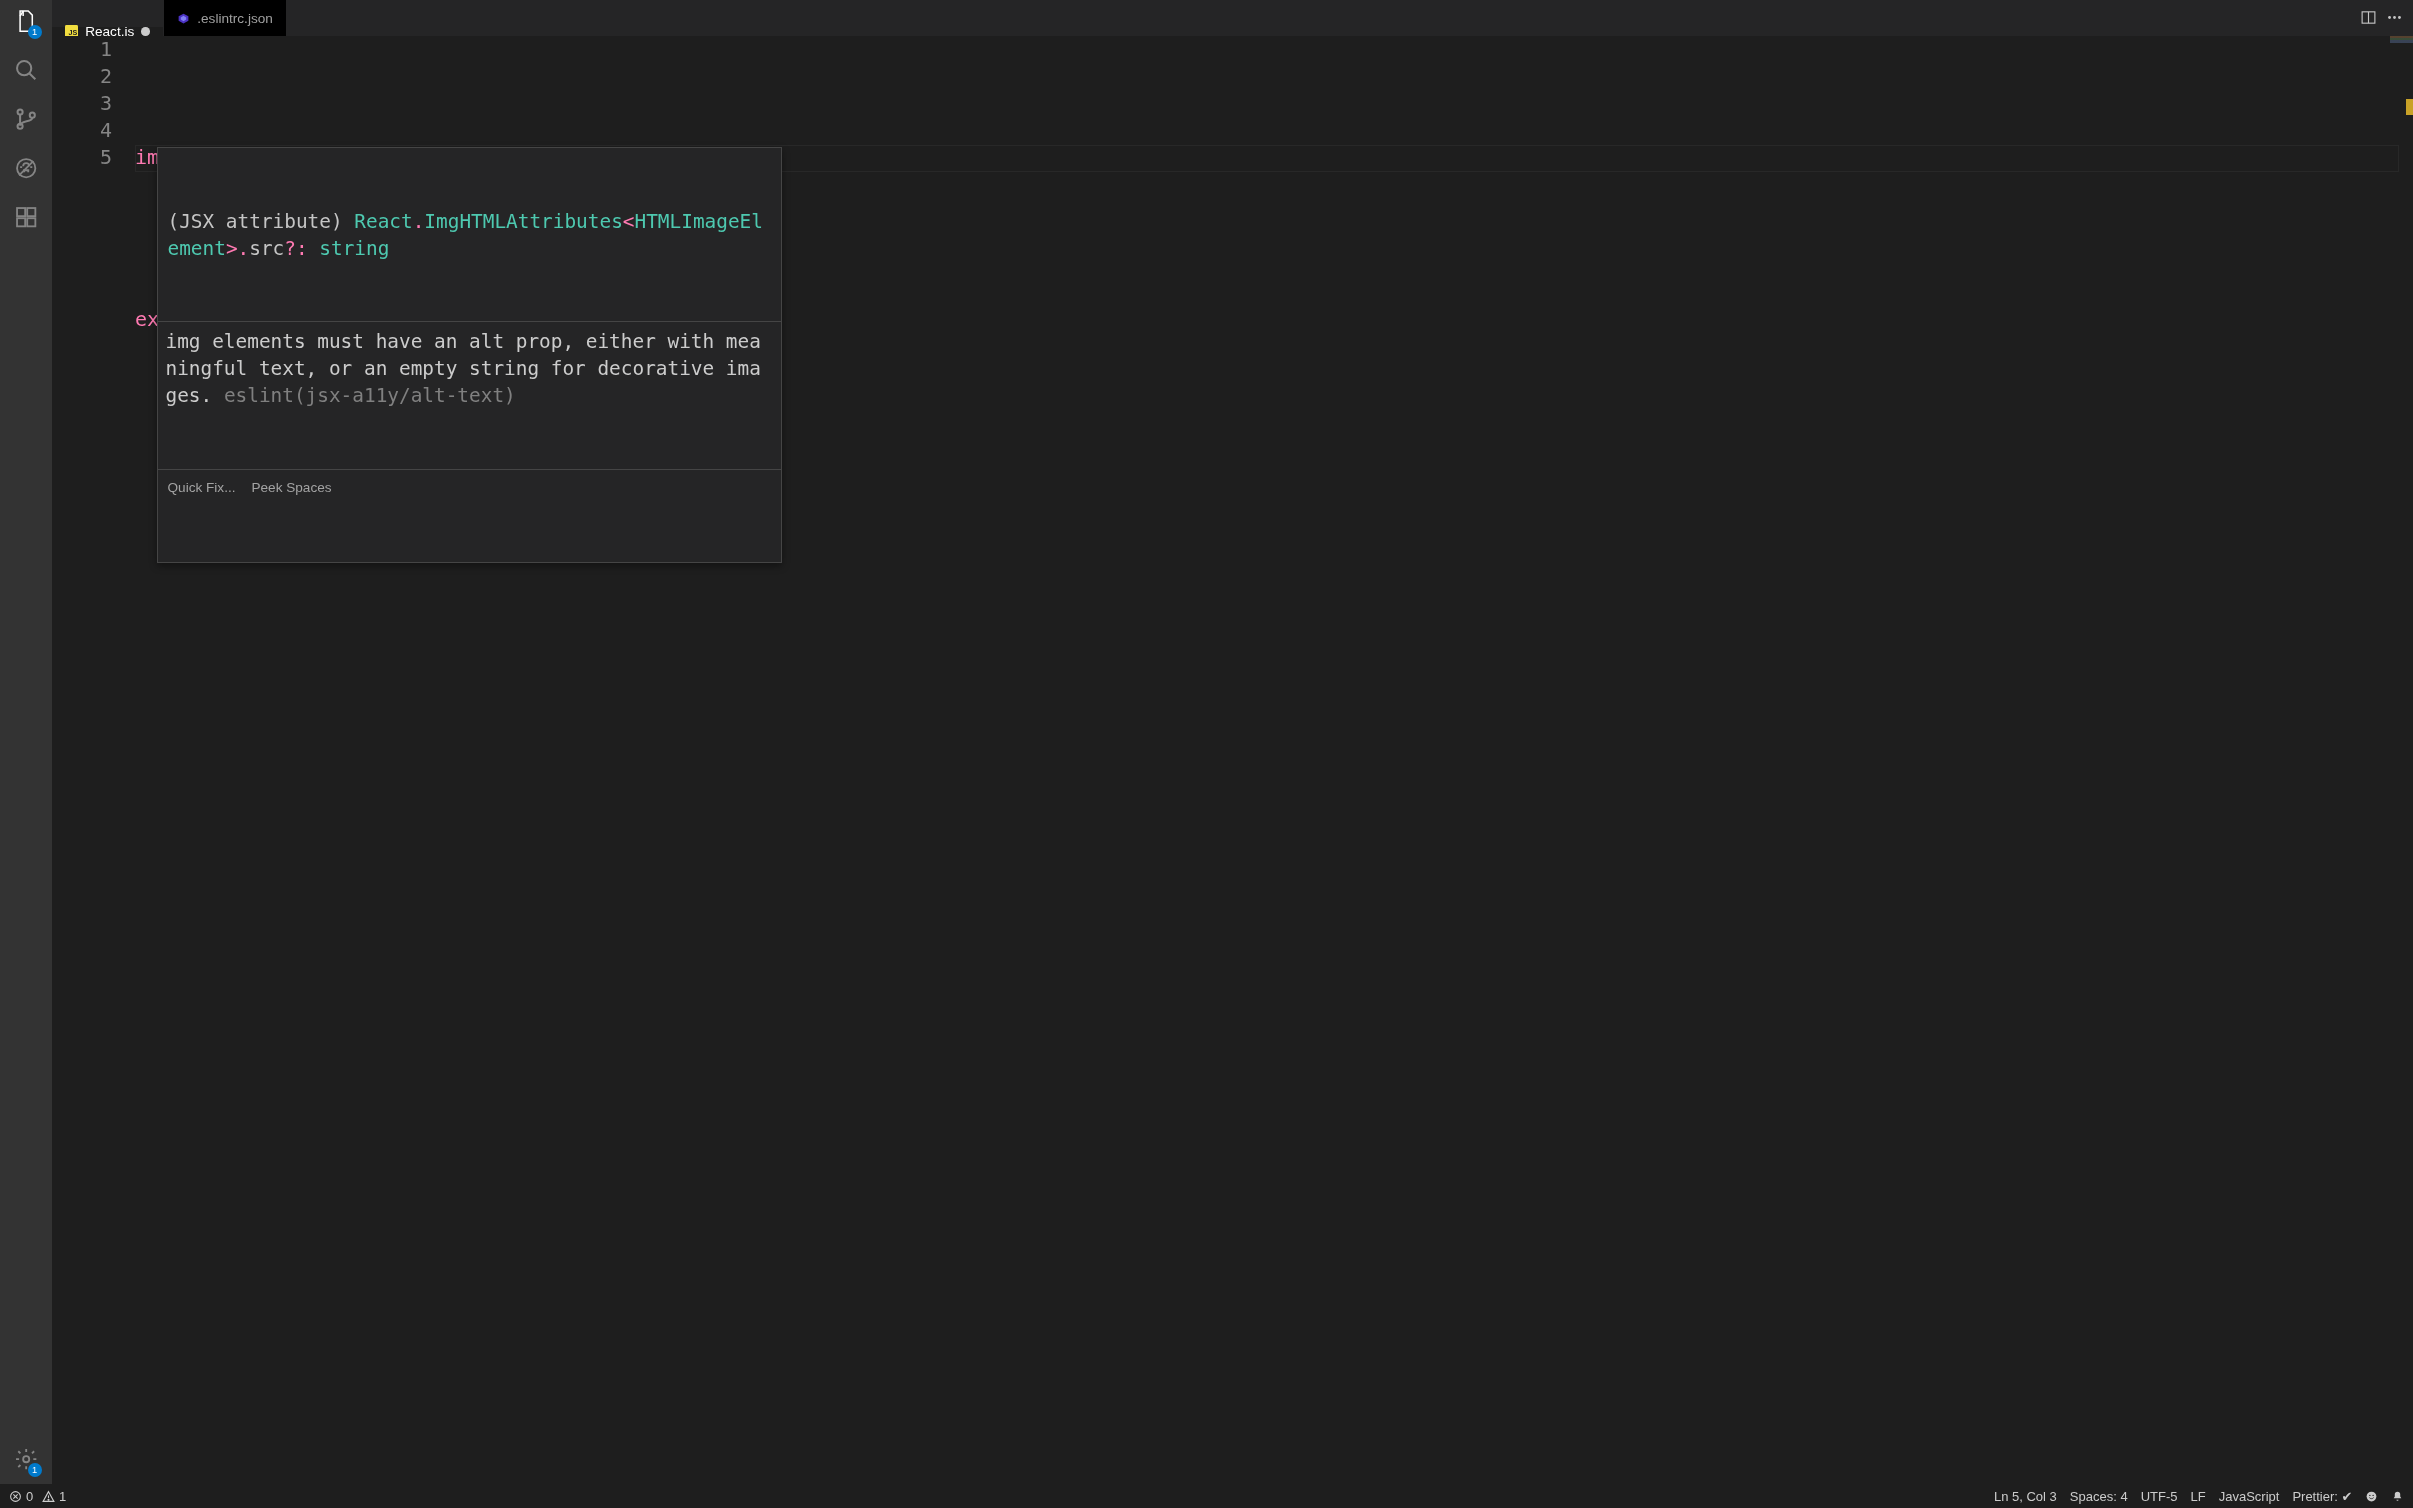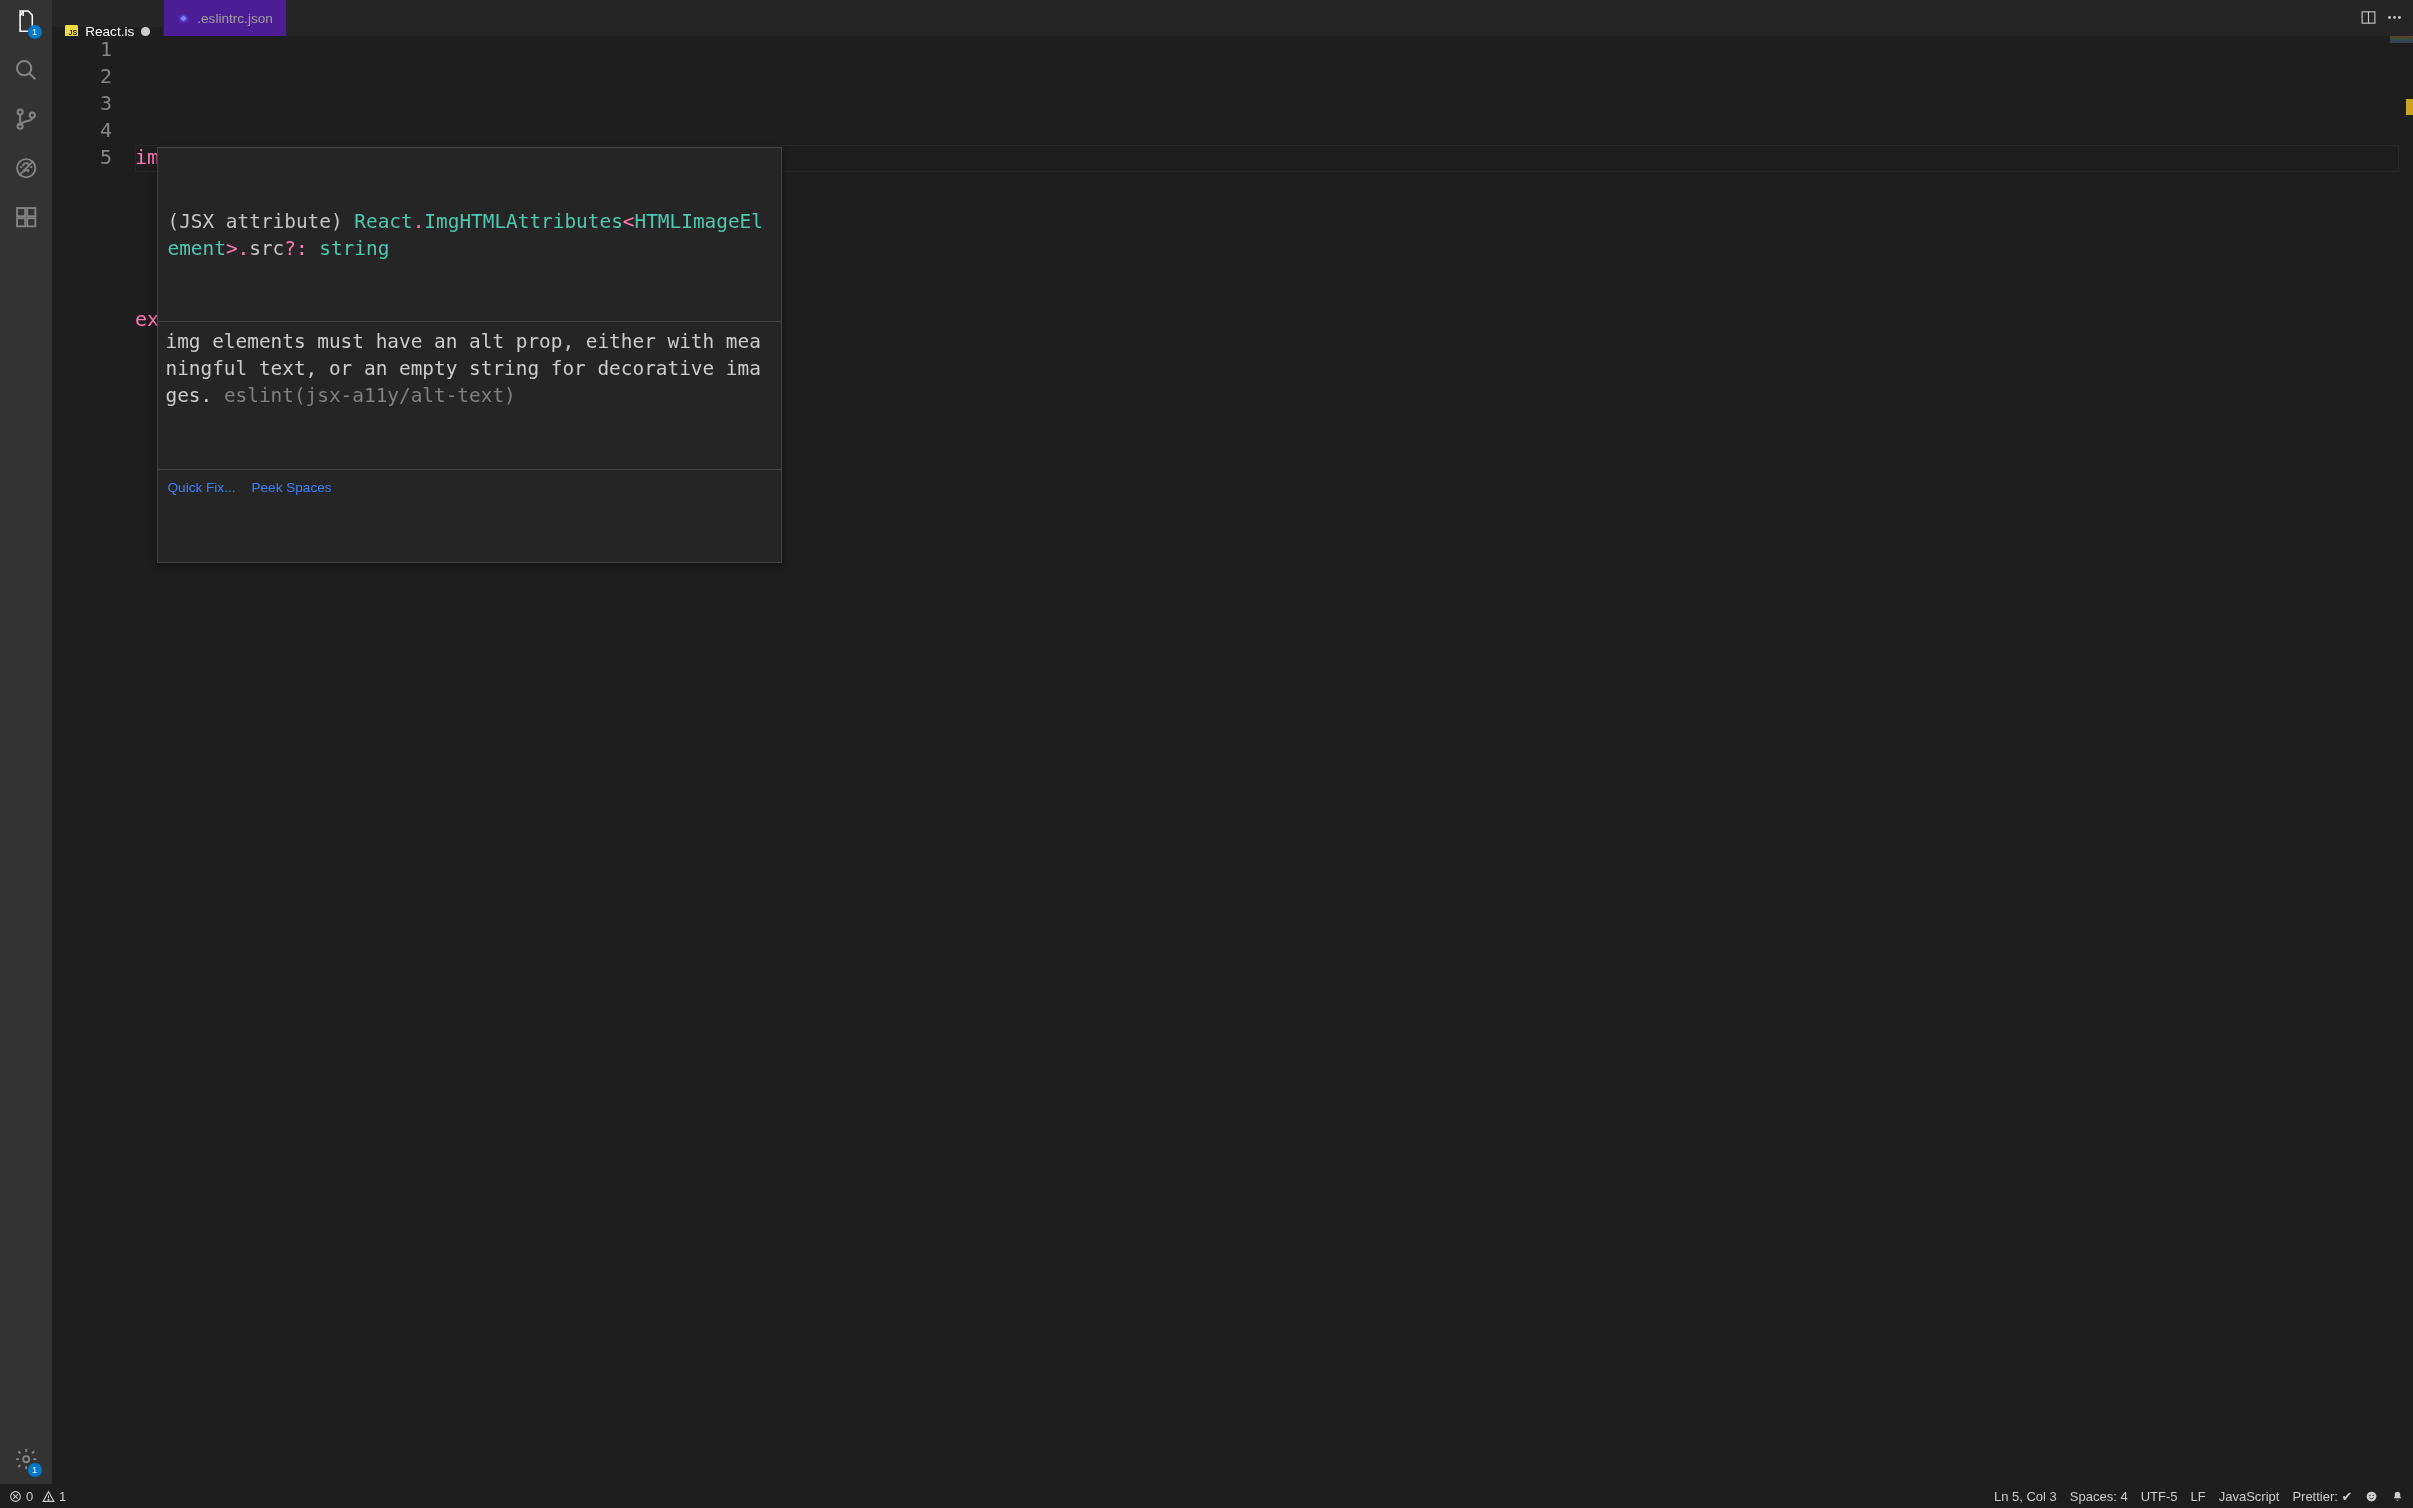--- a/index.html
+++ b/index.html
@@ -71,21 +71,21 @@
   .tabbar {
     height: 36px;
     background: #252526;
     display: flex;
     align-items: stretch;
     position: relative;
   }
   .tab {
     display: flex; align-items: center; gap: 7.2px;
     padding: 0 13px;
-    background: #4c1d95;
+    background: #000000;
     color: #a0a0a0;
     font-family: -apple-system, sans-serif;
     font-size: 13.6px;
     cursor: pointer;
     border-right: 0.7px solid #252526;
   }
   .tab.active { background: #1e1e1e; color: #ffffff; margin-top: 27px; }
   .tab-icon { width: 13px; height: 13px; display: flex; align-items: center; justify-content: center; }
   .tab-icon-js {
     width: 13px; height: 13px;
@@ -199,21 +199,21 @@
   .hover-sig-punct { color: #ff7ab2; }
   .hover-sig-opt { color: #ff7ab2; }
   .hover-msg { color: #cccccc; }
   .hover-rule { color: #808080; }
   .hover-actions {
     padding: 4.3px 10px 7.2px;
     display: flex; gap: 16px;
     font-family: -apple-system, sans-serif;
     font-size: 13.6px;
   }
-  .hover-action { color: #3b82f6; cursor: pointer; }
+  .hover-action { color: #a3a3a3; cursor: pointer; }
 
   
   .status-left, .status-right { display: flex; align-items: center; gap: 13px; }
   .status-item { display: flex; align-items: center; gap: 4.3px; cursor: pointer; }
   .status-item svg { width: 13px; height: 13px; }
 </style>
 </head>
 <body>
 
 <div class="app">

